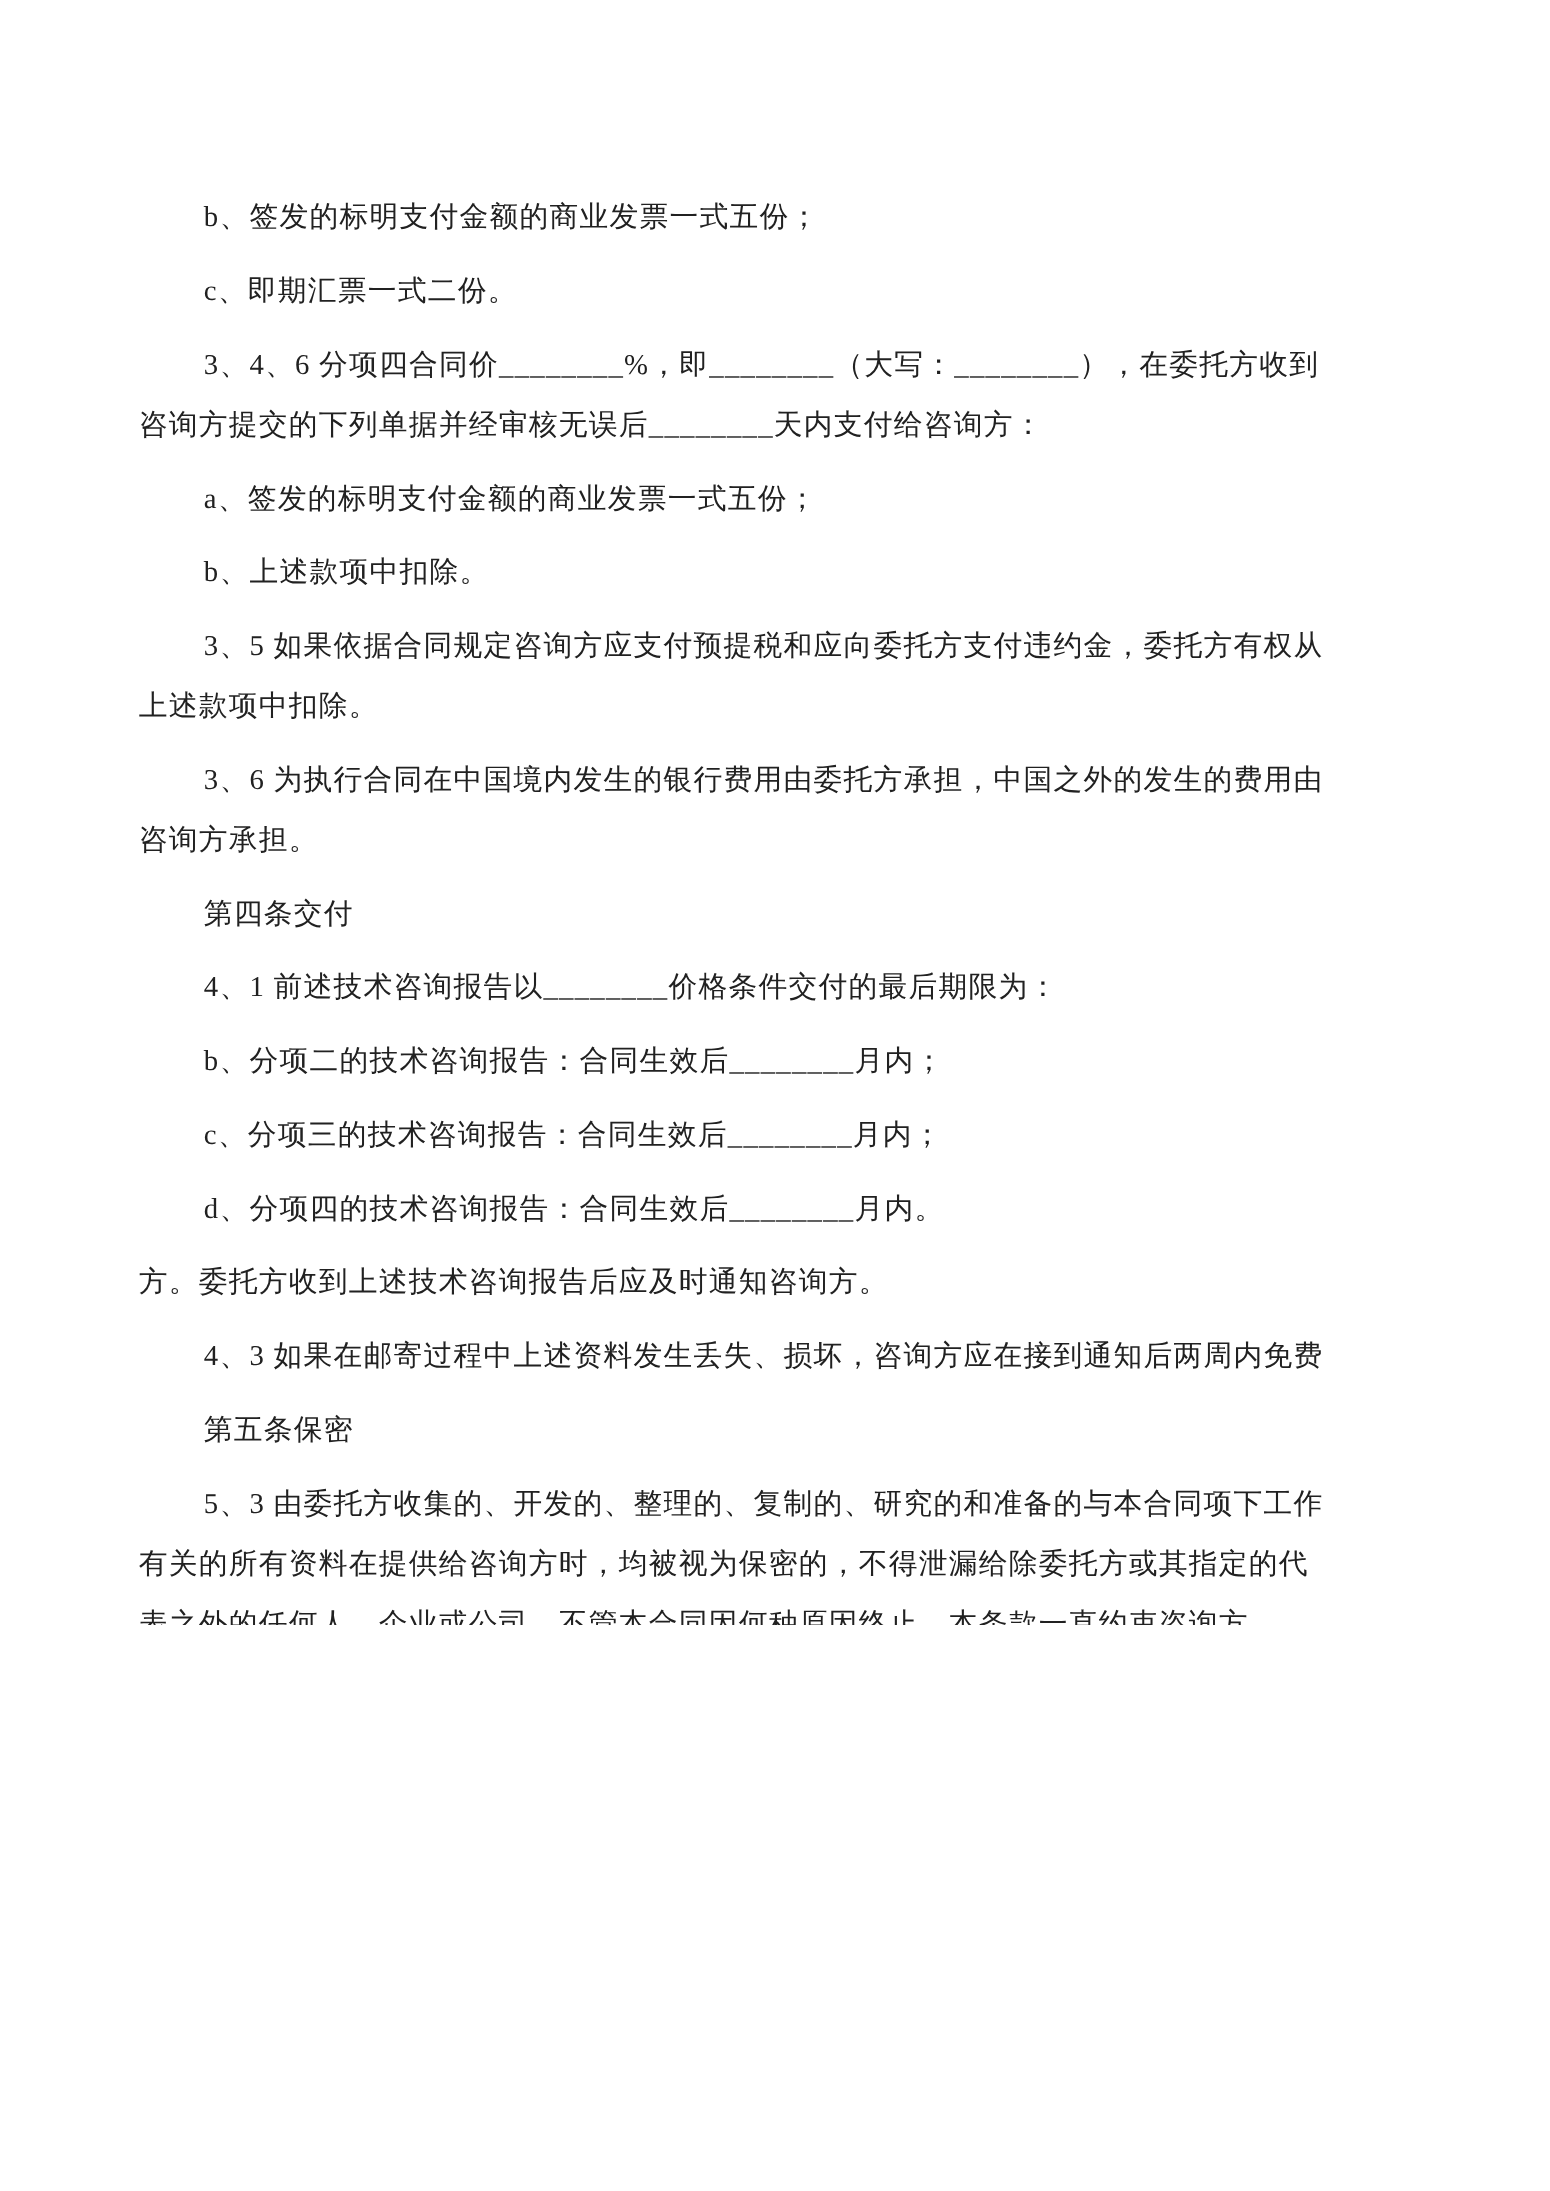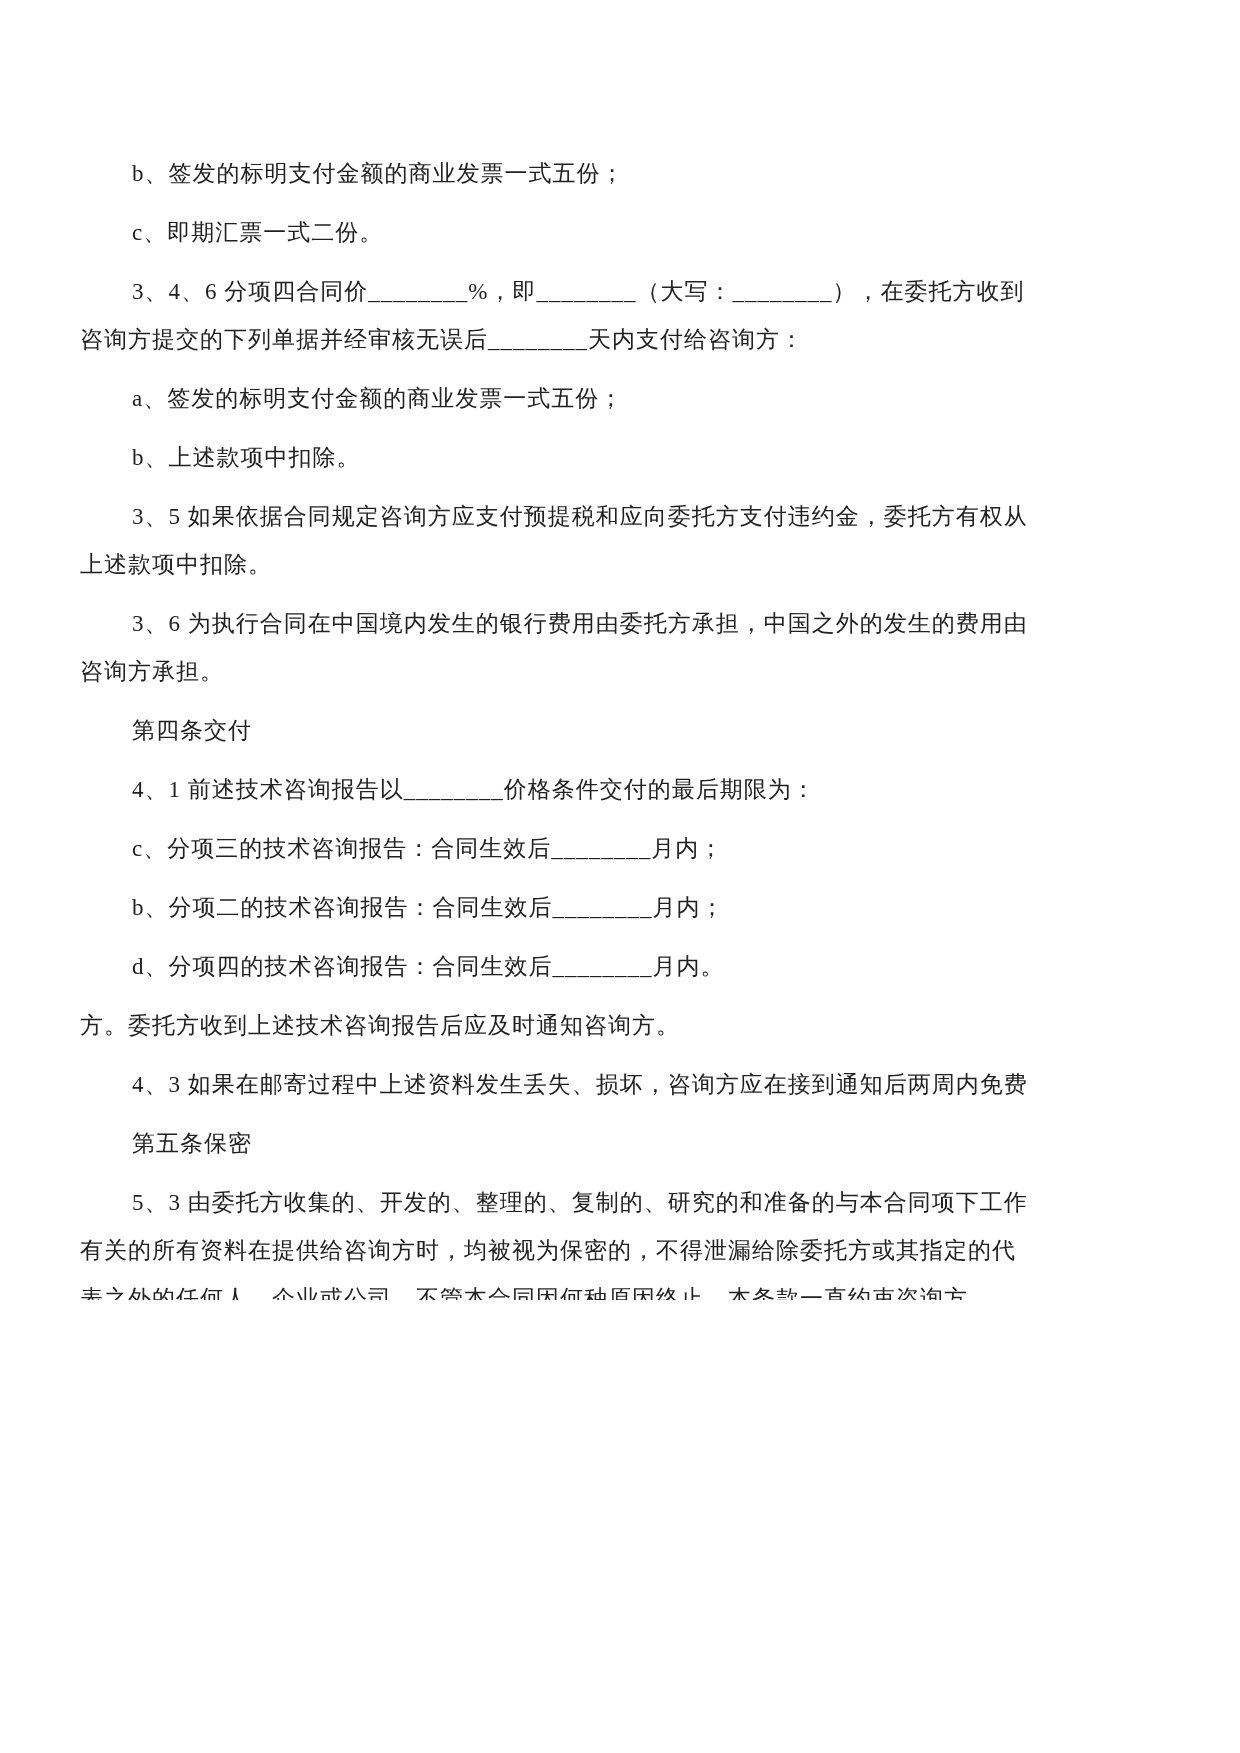--- a/index.html
+++ b/index.html
@@ -6,21 +6,21 @@
     margin: 0;
     padding: 0;
     background: #ffffff;
   }
   .page {
     position: relative;
     width: 1240px;
     height: 1300px;
     background: #ffffff;
     box-sizing: border-box;
-    padding: 150px 140px 0 80px;
+    padding: 150px 140px 0 111px;
     overflow: hidden;
     font-family: "Liberation Serif", "DejaVu Serif", serif;
     font-size: 23px;
     letter-spacing: 1px;
     color: #212121;
   }
   .para {
     margin: 0 0 11px 0;
   }
   .line {
@@ -71,25 +71,25 @@
   <div class="para">
     <div class="line indent">第四条交付</div>
   </div>
 
   <div class="para">
     <div class="line indent">4、1 前述技术咨询报告以________价格条件交付的最后期限为：</div>
   </div>
 
 
   <div class="para">
-    <div class="line indent">c、分项三的技术咨询报告：合同生效后________月内；</div>
+    <div class="line indent">b、分项二的技术咨询报告：合同生效后________月内；</div>
   </div>
 
   <div class="para">
-    <div class="line indent">b、分项二的技术咨询报告：合同生效后________月内；</div>
+    <div class="line indent">c、分项三的技术咨询报告：合同生效后________月内；</div>
   </div>
 
   <div class="para">
     <div class="line indent">d、分项四的技术咨询报告：合同生效后________月内。</div>
   </div>
 
   <div class="para">
     <div class="line">方。委托方收到上述技术咨询报告后应及时通知咨询方。</div>
   </div>
 

